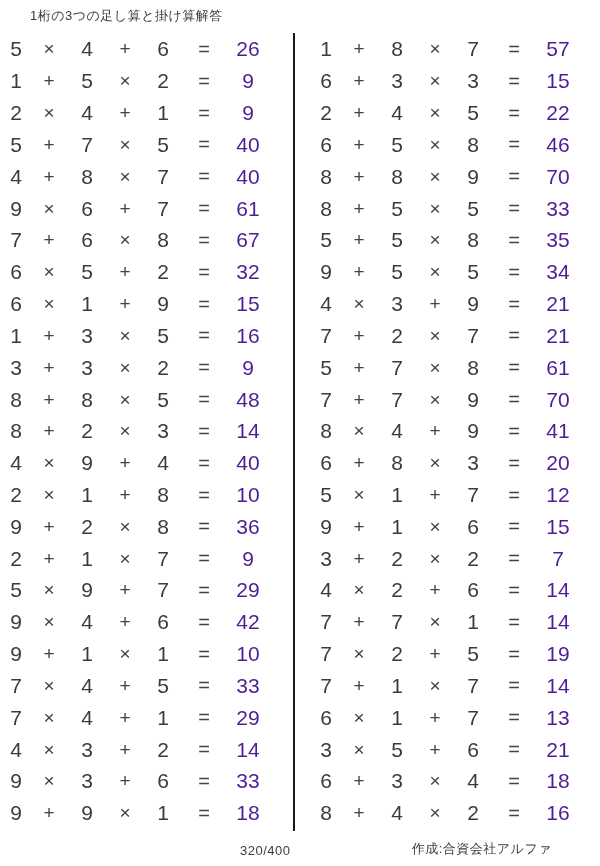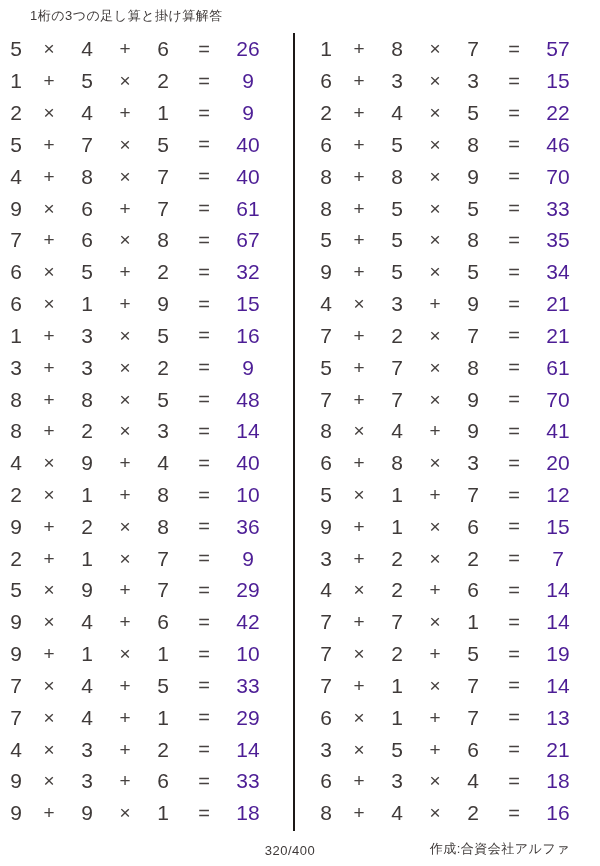--- a/index.html
+++ b/index.html
@@ -20,25 +20,25 @@
     align-items:center;
   }
   .cell{text-align:center;font-size:21px;line-height:1;color:#3f3a39;}
   .op{font-size:19px;color:#474240;}
   .eq{font-size:20px;}
   .ans{color:#4c1d95;}
   .divider{
     position:absolute;left:293px;top:33px;width:2px;height:798px;background:#1c1816;
   }
   .page-indicator{
-    position:absolute;left:240px;bottom:8px;width:100px;text-align:center;
+    position:absolute;left:240px;bottom:8px;width:100px;
     font-size:13px;letter-spacing:.5px;color:#3f3a39;
   }
   .credit{
-    position:absolute;right:30px;bottom:8px;font-size:13px;letter-spacing:.5px;color:#3f3a39;
+    position:absolute;right:48px;bottom:8px;font-size:13px;letter-spacing:.5px;color:#3f3a39;
   }
 </style>
 </head>
 <body>
 
 <div class="sheet">
   <div class="title">1桁の3つの足し算と掛け算解答</div>
 
   <div class="col" id="col-left">
   <div class="row">

